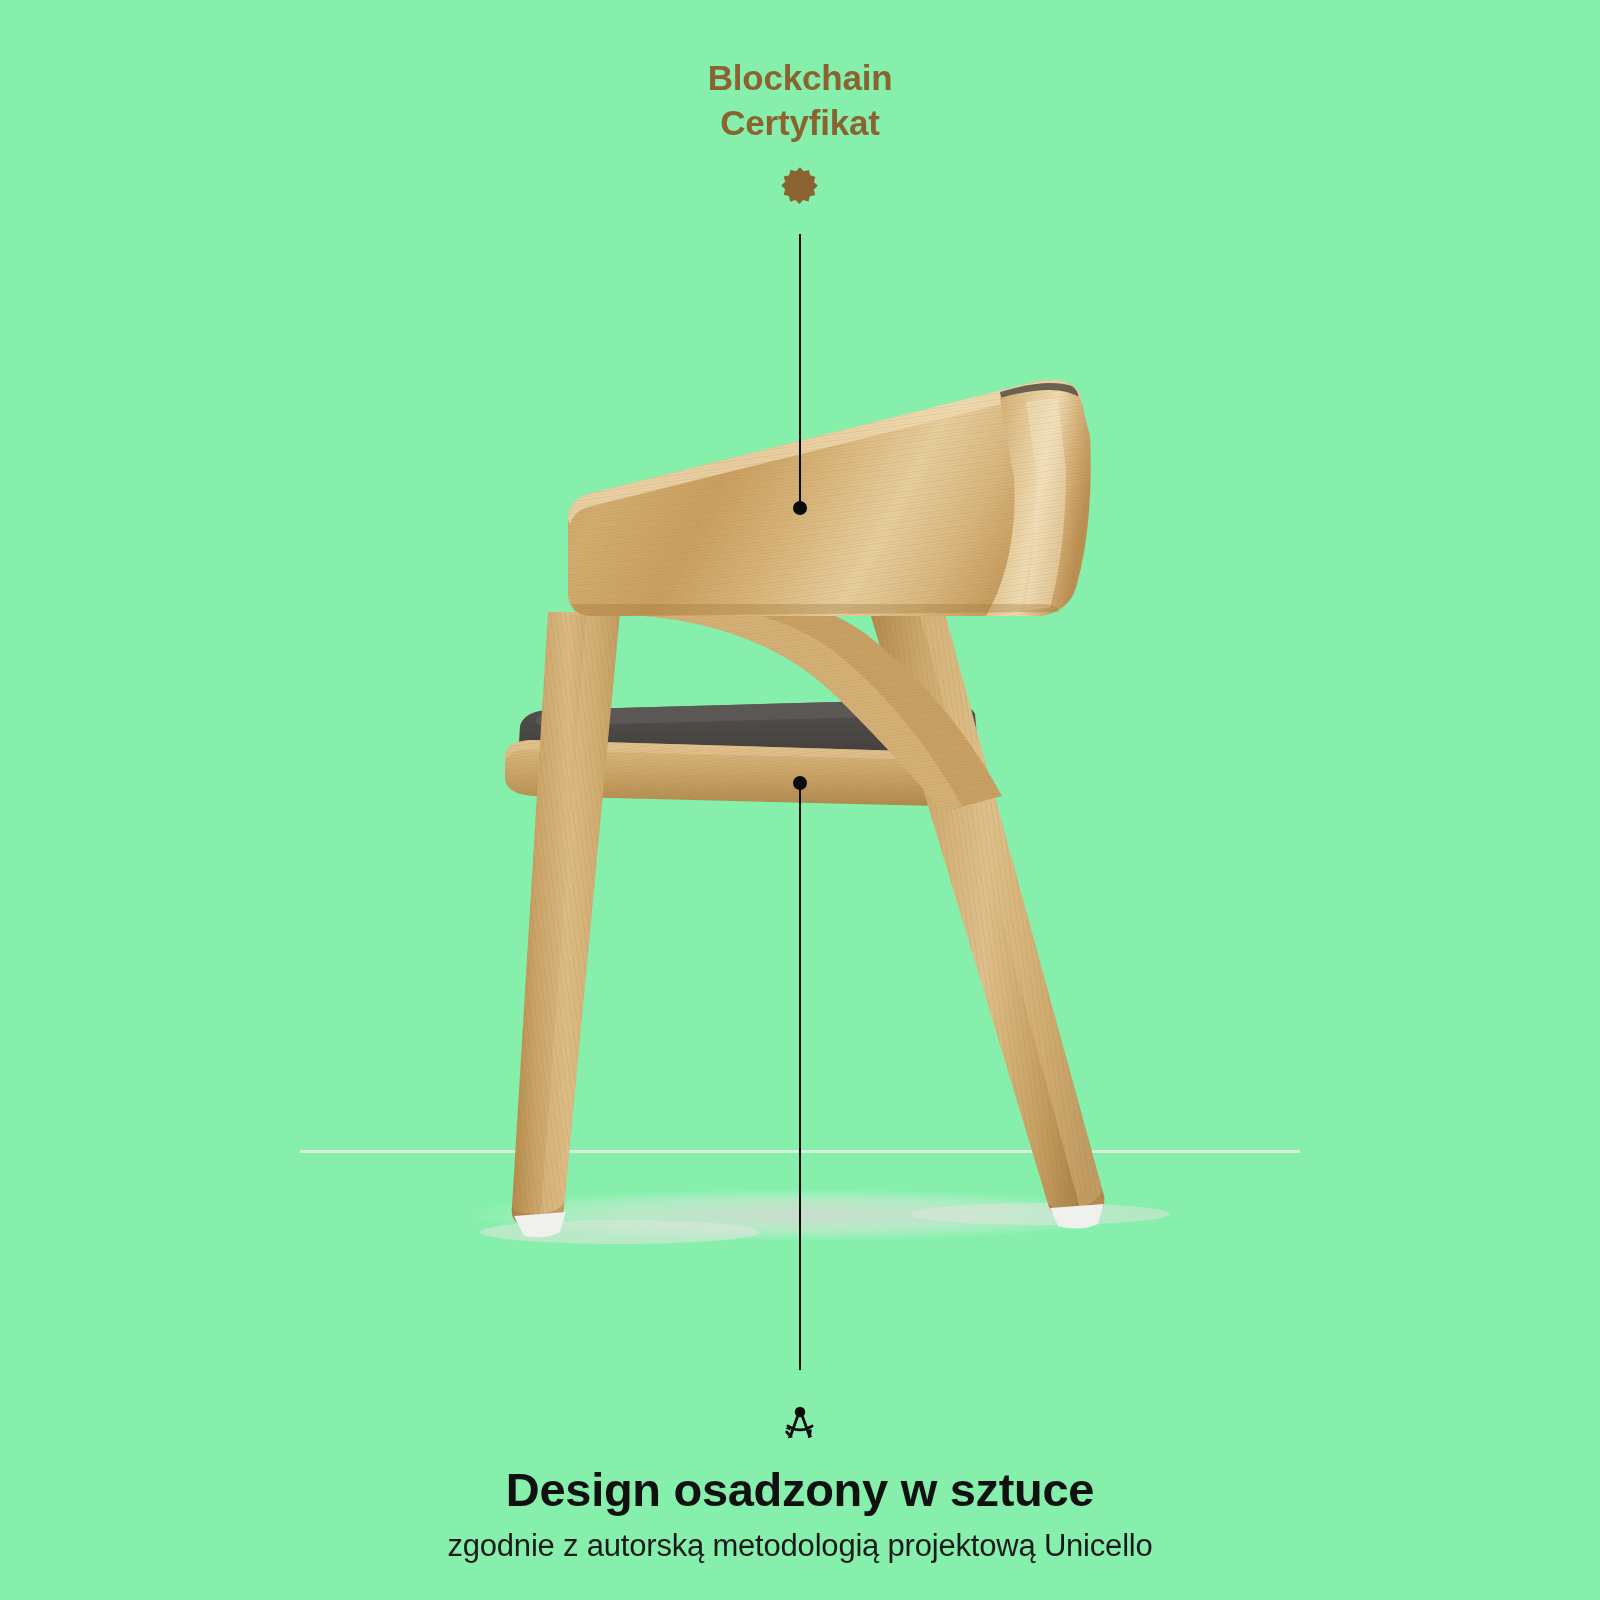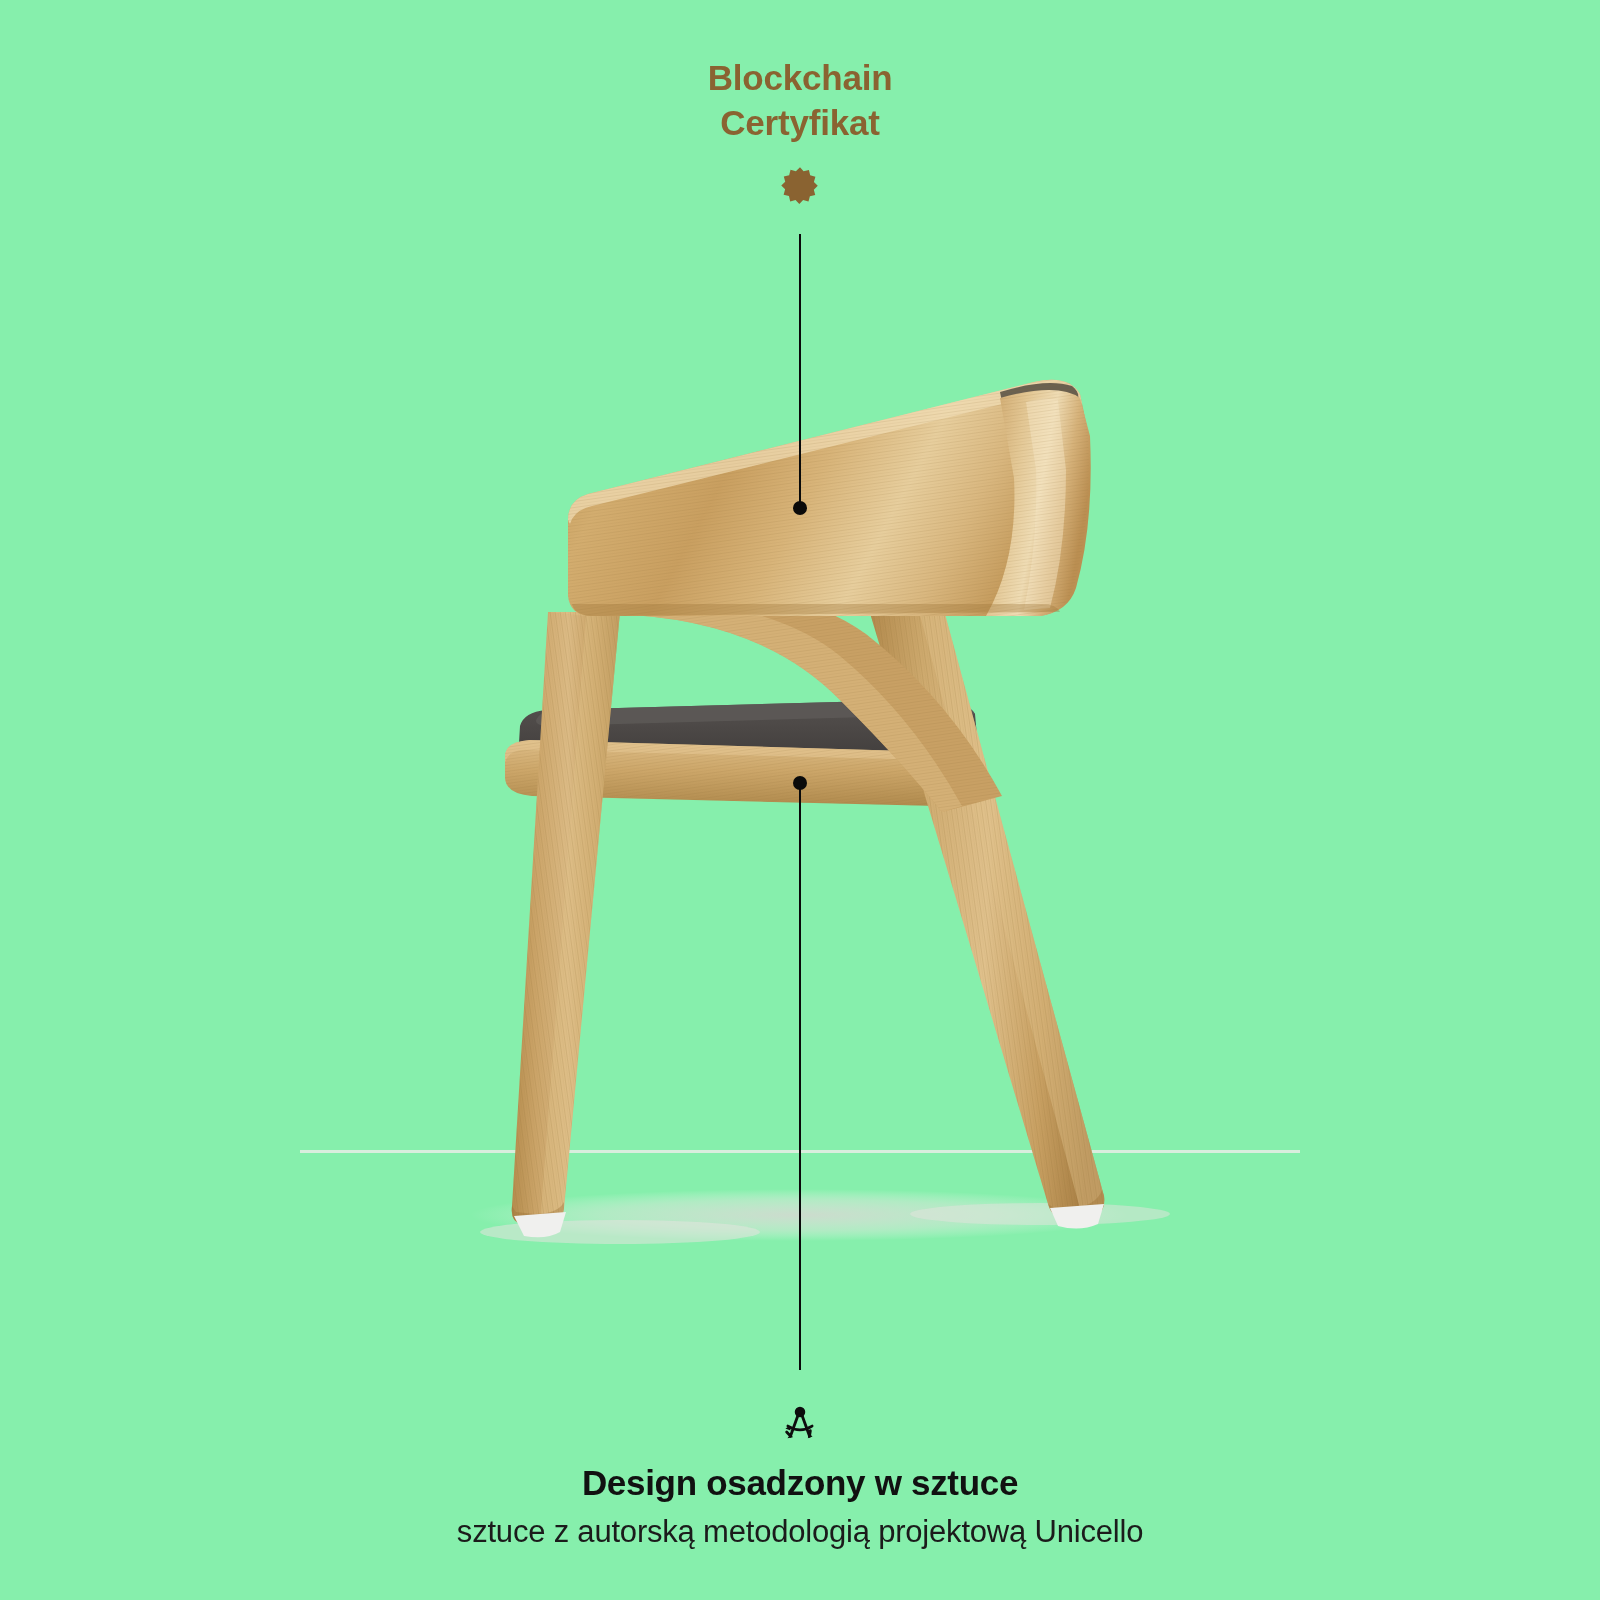--- a/index.html
+++ b/index.html
@@ -29,21 +29,21 @@
 
   
   .bottom-annot{
     position:absolute;left:0;top:1404px;width:1600px;
     display:flex;flex-direction:column;align-items:center;
   }
   .compass-wrap{line-height:0;margin-bottom:18px;}
   .compass-wrap svg{display:block;}
   .bottom-title{
     color:#111111;
-    font-size:35px;
+    font-size:47px;
     font-weight:bold;
     text-align:center;
     letter-spacing:-0.3px;
     line-height:1.2;
   }
   .bottom-sub{
     color:#1b1b1b;
     font-size:31px;
     font-weight:normal;
     text-align:center;
@@ -301,16 +301,16 @@
           <path d="M9.5 26.5 Q24 35.5 38.5 26.5"></path>
           <path d="M12.6 38.5 L8.0 33.6"></path>
           <path d="M35.4 38.5 L36.4 32.0"></path>
         </g>
         <path d="M6.5 29.5 L12.0 26.0 L12.6 31.8 Z" fill="#0d0d0d"></path>
         <path d="M13.0 35.5 L9.0 41.0 L15.4 40.0 Z" fill="#0d0d0d"></path>
         <path d="M35.0 35.5 L33.4 41.2 L39.0 39.0 Z" fill="#0d0d0d"></path>
       </svg>
     </div>
     <div class="bottom-title">Design osadzony w sztuce</div>
-    <div class="bottom-sub">sztuce z autorską metodologią projektową Unicello</div>
+    <div class="bottom-sub">zgodnie z autorską metodologią projektową Unicello</div>
   </div>
 
 </div>
 
 </body></html>

